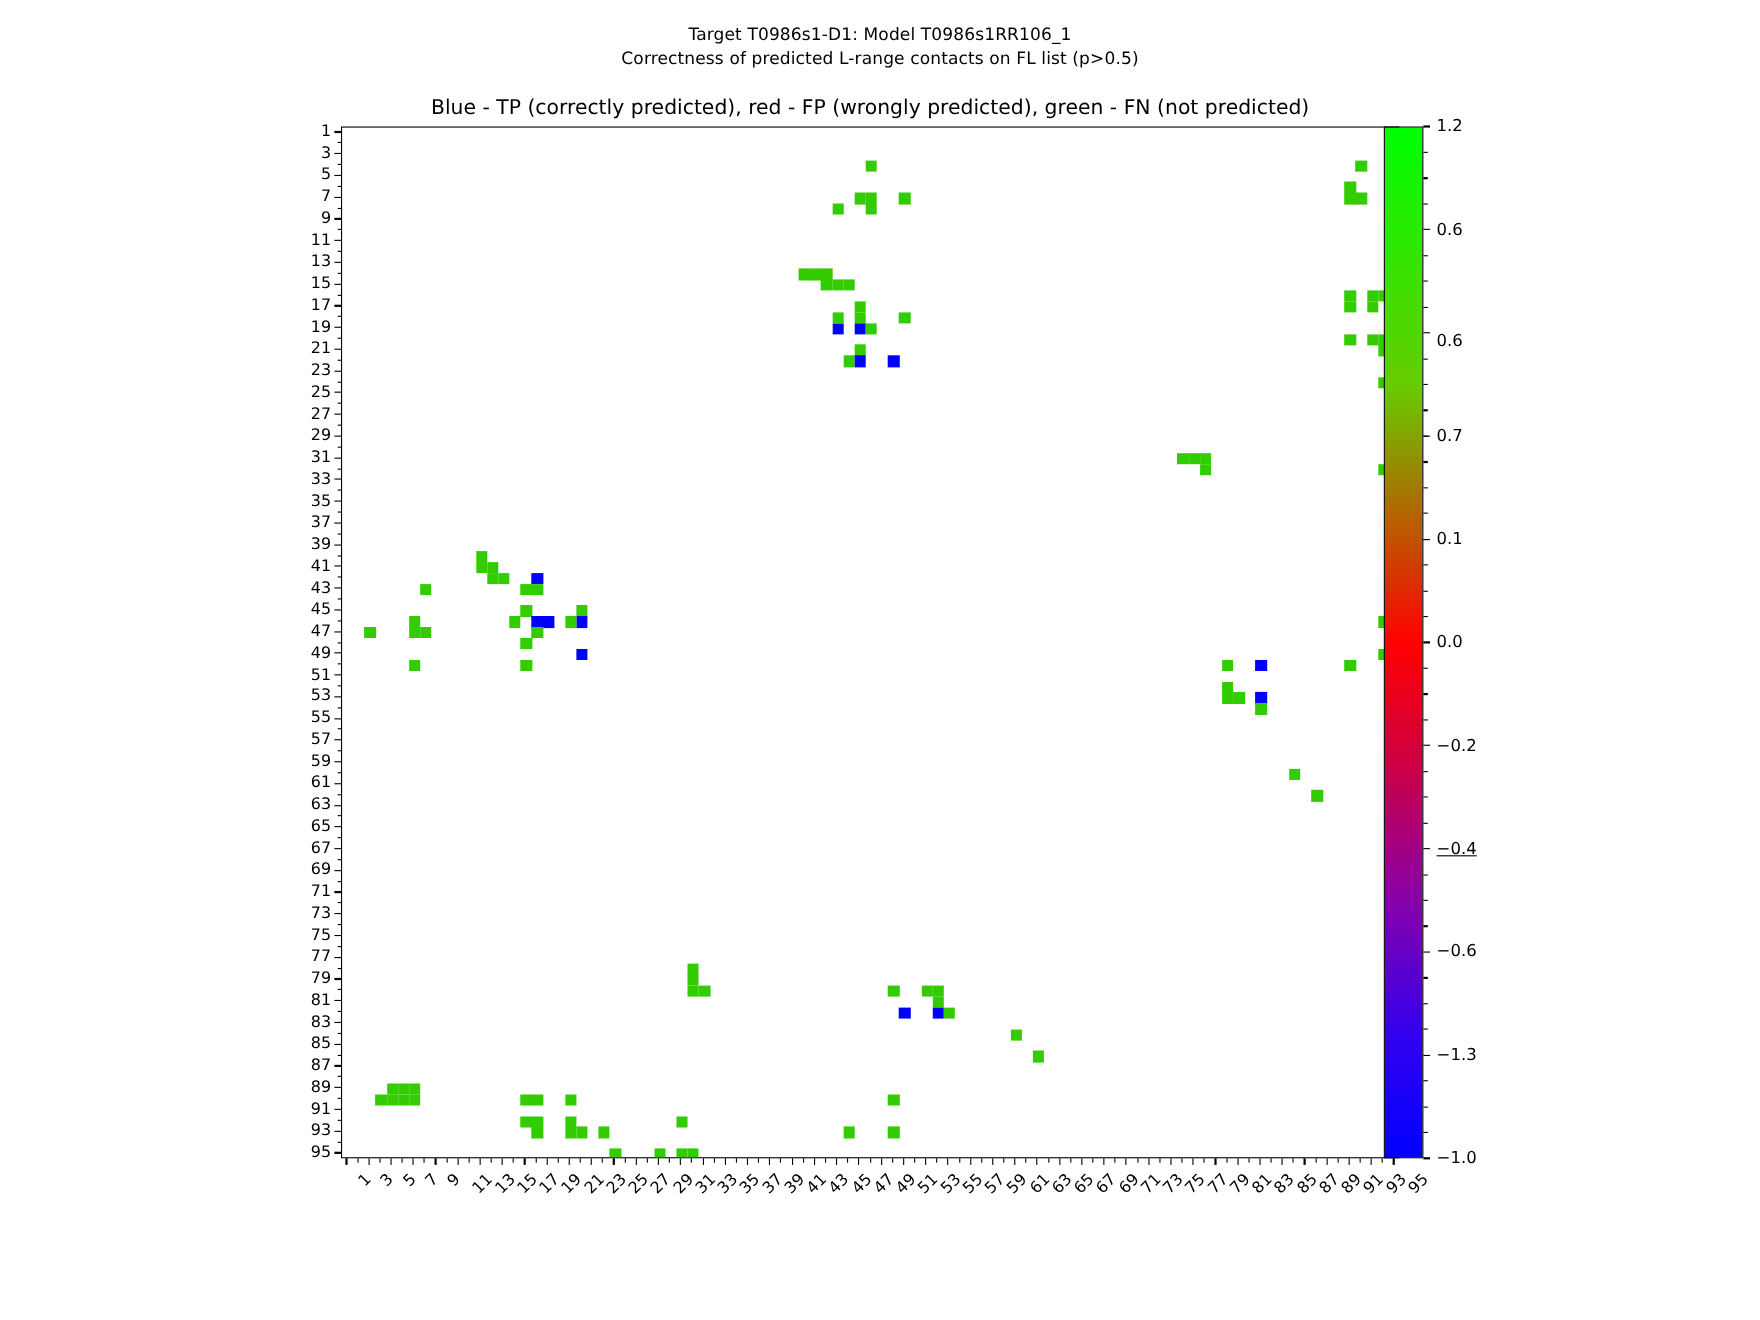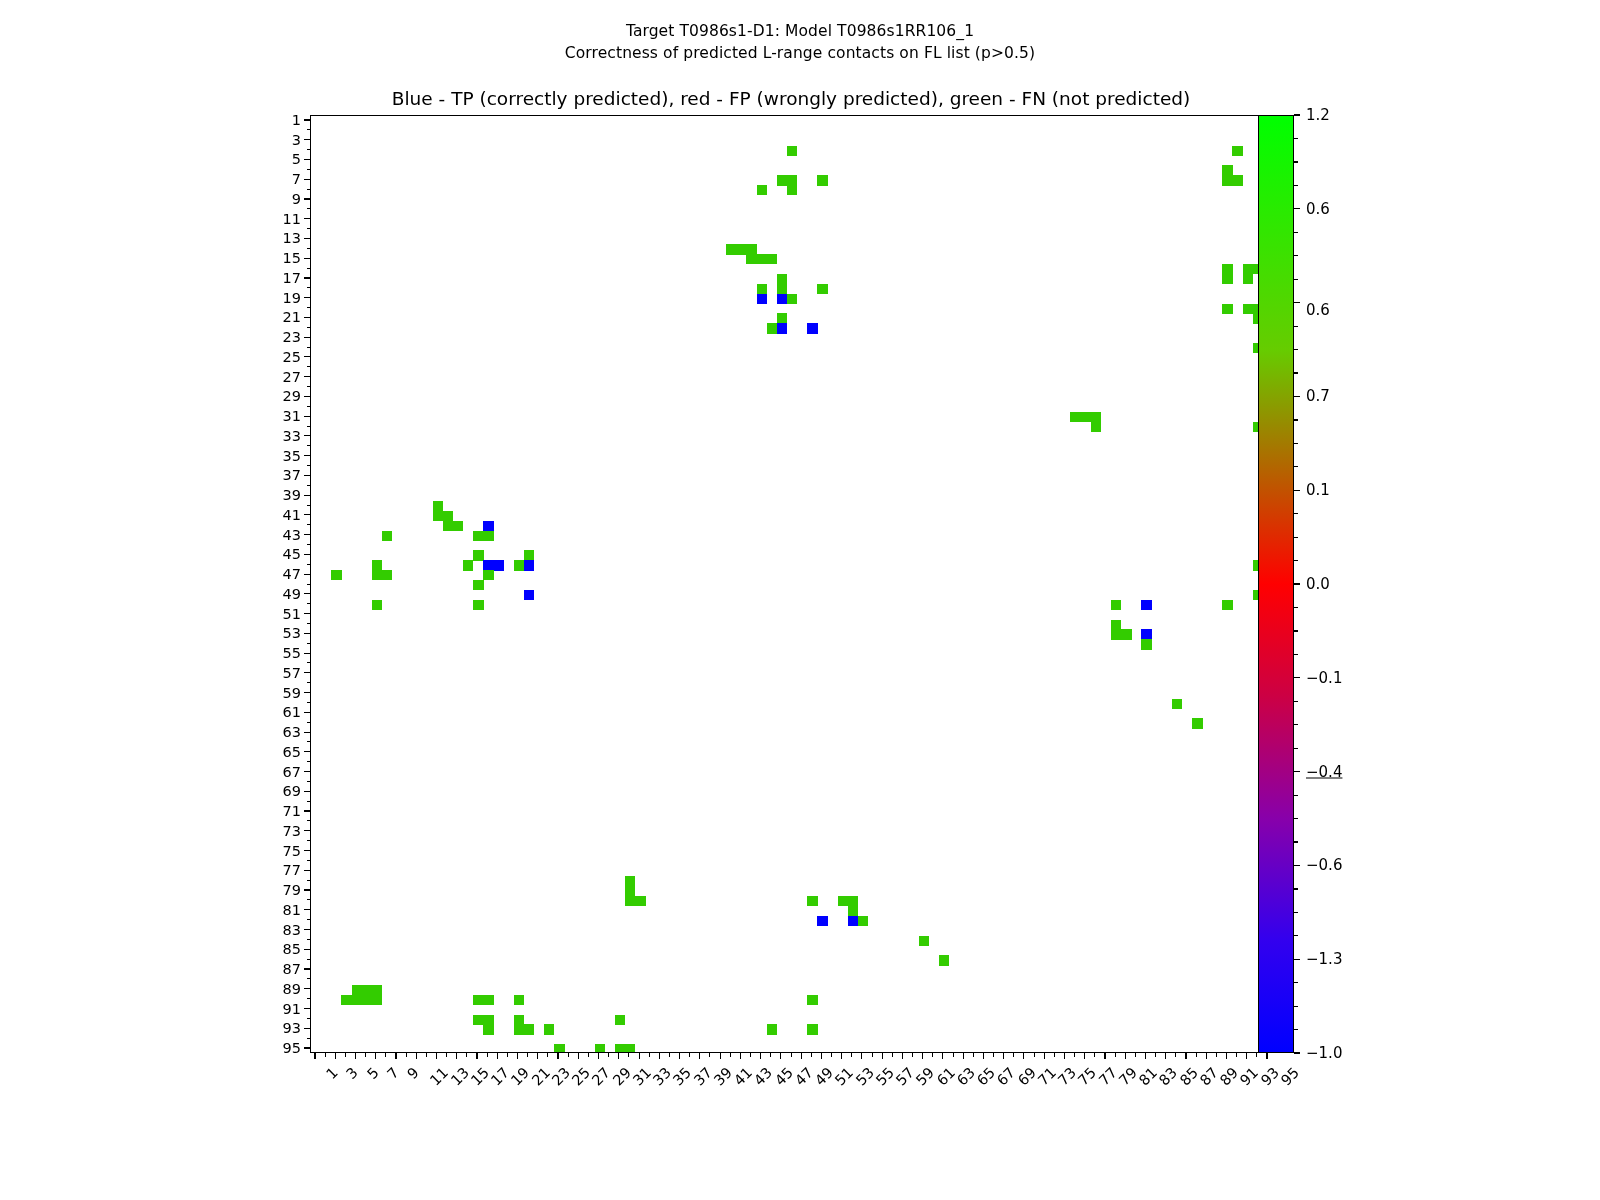--- a/index.html
+++ b/index.html
@@ -586,21 +586,21 @@
     <div class="cbtick-label" style="top: 93.8px;">0.6</div>
     <div class="cbtick-mark" style="top: 93.2px;"></div>
     <div class="cbtick-label" style="top: 195px;">0.6</div>
     <div class="cbtick-mark" style="top: 187px;"></div>
     <div class="cbtick-label" style="top: 281.4px;">0.7</div>
     <div class="cbtick-mark" style="top: 280.8px;"></div>
     <div class="cbtick-label" style="top: 375.2px;">0.1</div>
     <div class="cbtick-mark" style="top: 374.6px;"></div>
     <div class="cbtick-label" style="top: 469px;">0.0</div>
     <div class="cbtick-mark" style="top: 468.4px;"></div>
-    <div class="cbtick-label" style="top: 562.8px;">−0.1</div>
+    <div class="cbtick-label" style="top: 562.8px;">−0.2</div>
     <div class="cbtick-mark" style="top: 562.2px;"></div>
     <div class="cbtick-label" style="top: 656.6px; text-decoration: underline;">−0.4</div>
     <div class="cbtick-mark" style="top: 656px;"></div>
     <div class="cbtick-label" style="top: 750.4px;">−0.6</div>
     <div class="cbtick-mark" style="top: 749.8px;"></div>
     <div class="cbtick-label" style="top: 844.2px;">−1.3</div>
     <div class="cbtick-mark" style="top: 843.6px;"></div>
     <div class="cbtick-label" style="top: 938px;">−1.0</div>
     <div class="cbtick-mark" style="top: 937.4px;"></div>
     <div class="cbtick-mark" style="width: 3.5px; top: 22.95px;"></div>

